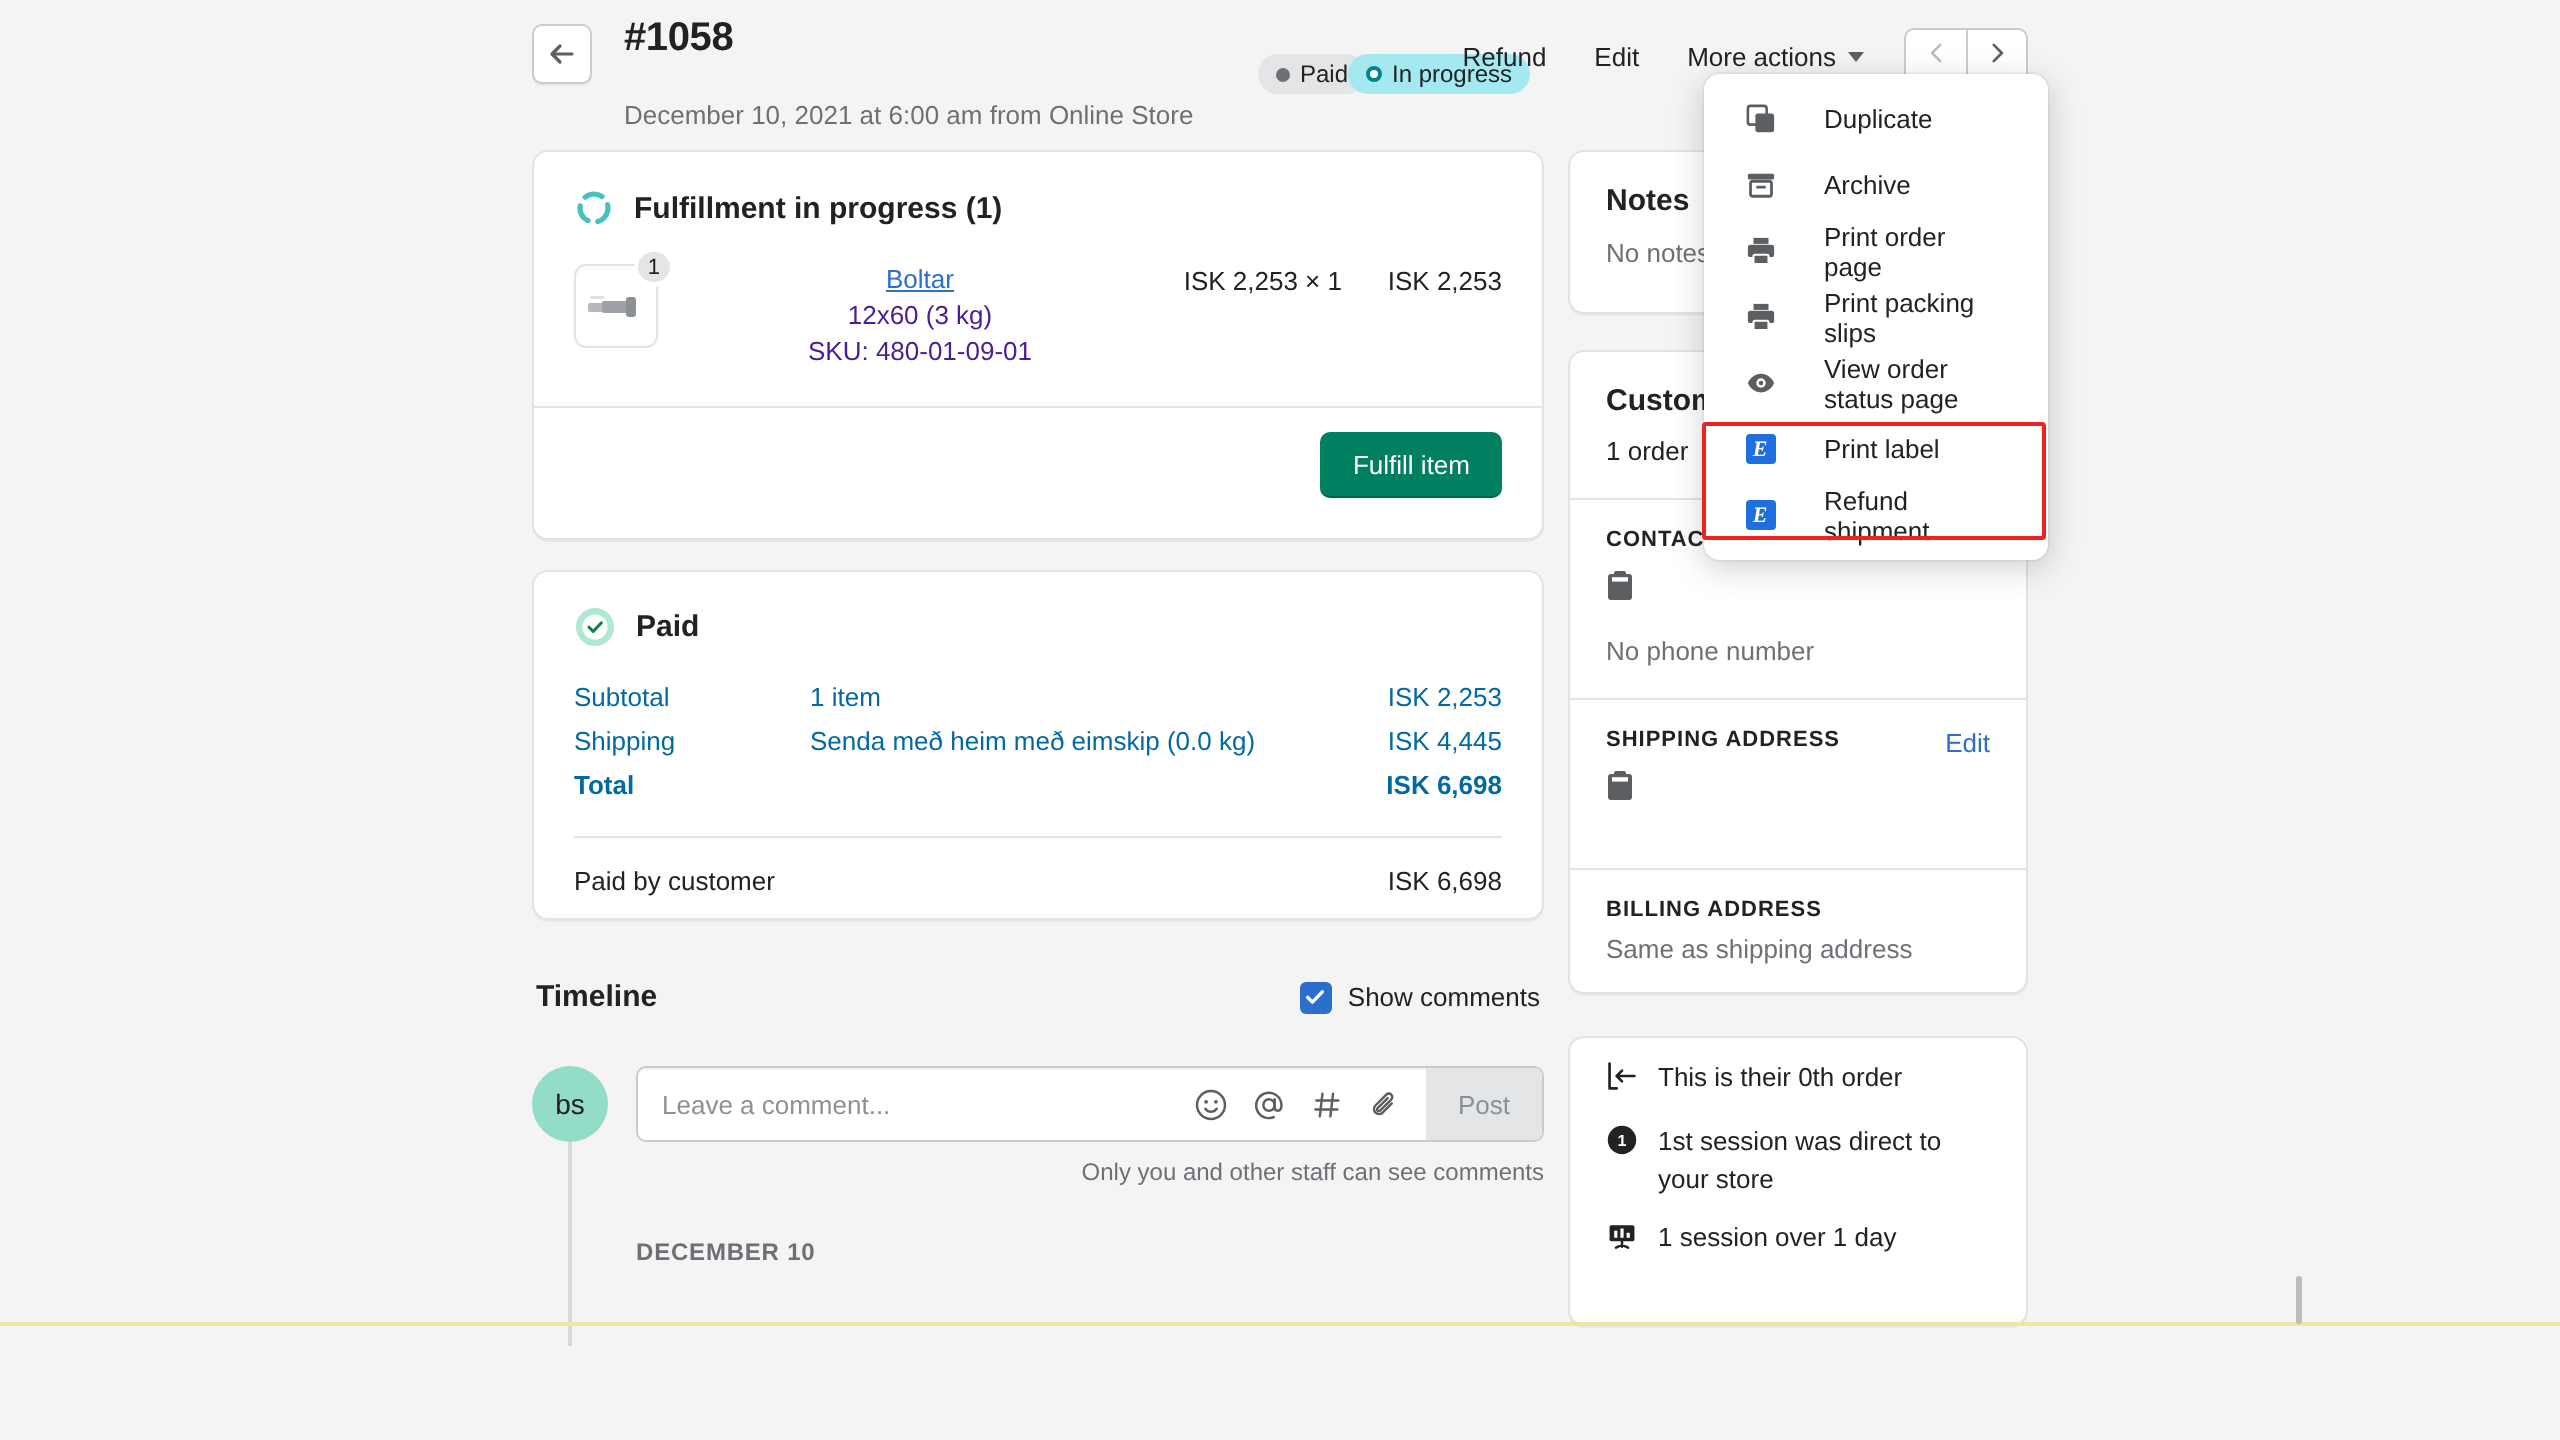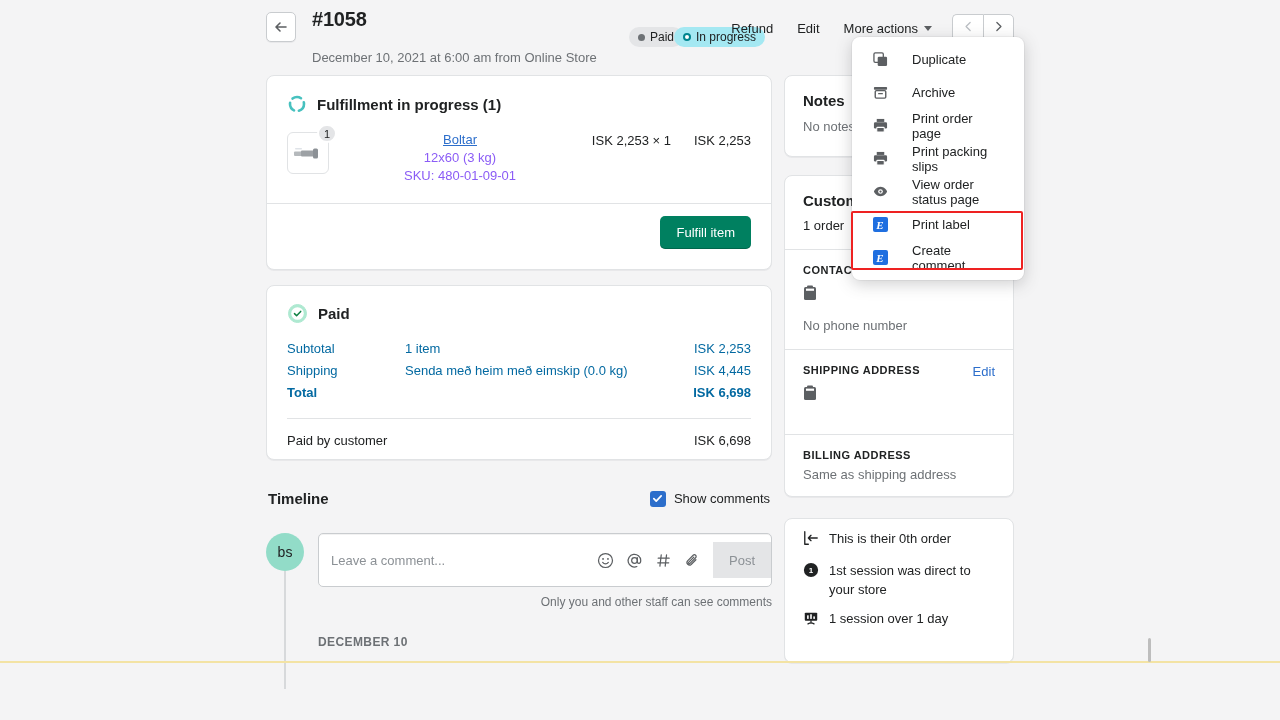--- a/index.html
+++ b/index.html
@@ -77,21 +77,21 @@
     background: #fff; display: flex; align-items: center; justify-content: center; overflow: hidden;
   }
   .qty-badge {
     position: absolute; right: -8px; top: -8px; min-width: 19px; height: 19px;
     padding: 0 5px; border-radius: 10px; background: #e4e5e7; color: #202223;
     font-size: 11px; display: flex; align-items: center; justify-content: center;
     border: 2px solid #fff;
   }
   .item-info { margin-left: 30px; flex: 1; text-align: center; }
   .item-link { font-size: 13px; color: #2c6ecb; text-decoration: underline; cursor: pointer; }
-  .item-meta { font-size: 13px; color: #8b5cf6; margin-top: 3px; }
+  .item-meta { font-size: 13px; color: #4c1d95; margin-top: 3px; }
   .item-unit { font-size: 13px; color: #202223; width: 110px; text-align: right; padding-top: 1px; }
   .item-total { font-size: 13px; color: #202223; width: 80px; text-align: right; padding-top: 1px; }
   .card-foot {
     border-top: 1px solid #e1e3e5; padding: 12px 20px; display: flex; justify-content: flex-end;
   }
   .btn-primary {
     background: #008060; color: #fff; border: 0; border-radius: 5px;
     font: inherit; font-size: 13px; font-weight: 500; padding: 9px 16px; cursor: pointer;
     box-shadow: inset 0 -1px 0 rgba(0,0,0,.2);
   }
@@ -123,21 +123,21 @@
   }
   .tl-body { display: flex; position: relative; padding-top: 12px; }
   .avatar {
     width: 38px; height: 38px; border-radius: 50%; background: #92dcc8;
     display: flex; align-items: center; justify-content: center;
     font-size: 14px; color: #202223; flex: 0 0 38px; z-index: 2;
   }
   .tl-line { position: absolute; left: 18px; top: 50px; bottom: -40px; width: 2px; background: #d7d9db; }
   .tl-right { margin-left: 14px; flex: 1; }
   .comment-box {
-    display: flex; align-items: center; height: 54px; background: #fff;
+    display: flex; align-items: center; height: 38px; background: #fff;
     border: 1px solid #c9cccf; border-radius: 5px; overflow: hidden;
     box-shadow: inset 0 1px 0 rgba(0,0,0,.05);
   }
   .comment-input {
     flex: 1; border: 0; outline: 0; font: inherit; font-size: 13px;
     padding: 0 12px; color: #202223; background: transparent;
   }
   .comment-input::placeholder { color: #8c9196; }
   .ctools { display: flex; align-items: center; gap: 12px; padding-right: 12px; }
   .ctool { cursor: pointer; display: flex; }
@@ -511,21 +511,21 @@
     <div class="menu-item">
       <span class="mi">
         <span class="app-ic">E</span>
       </span>
       <span>Print label</span>
     </div>
     <div class="menu-item">
       <span class="mi">
         <span class="app-ic">E</span>
       </span>
-      <span>Create comment</span>
+      <span>Refund shipment</span>
     </div>
   </div>
 
   <div id="highlight"></div>
 
   <div class="yellow-line"></div>
   <div class="scroll-tick"></div>
 </div>
 
 </body></html>

